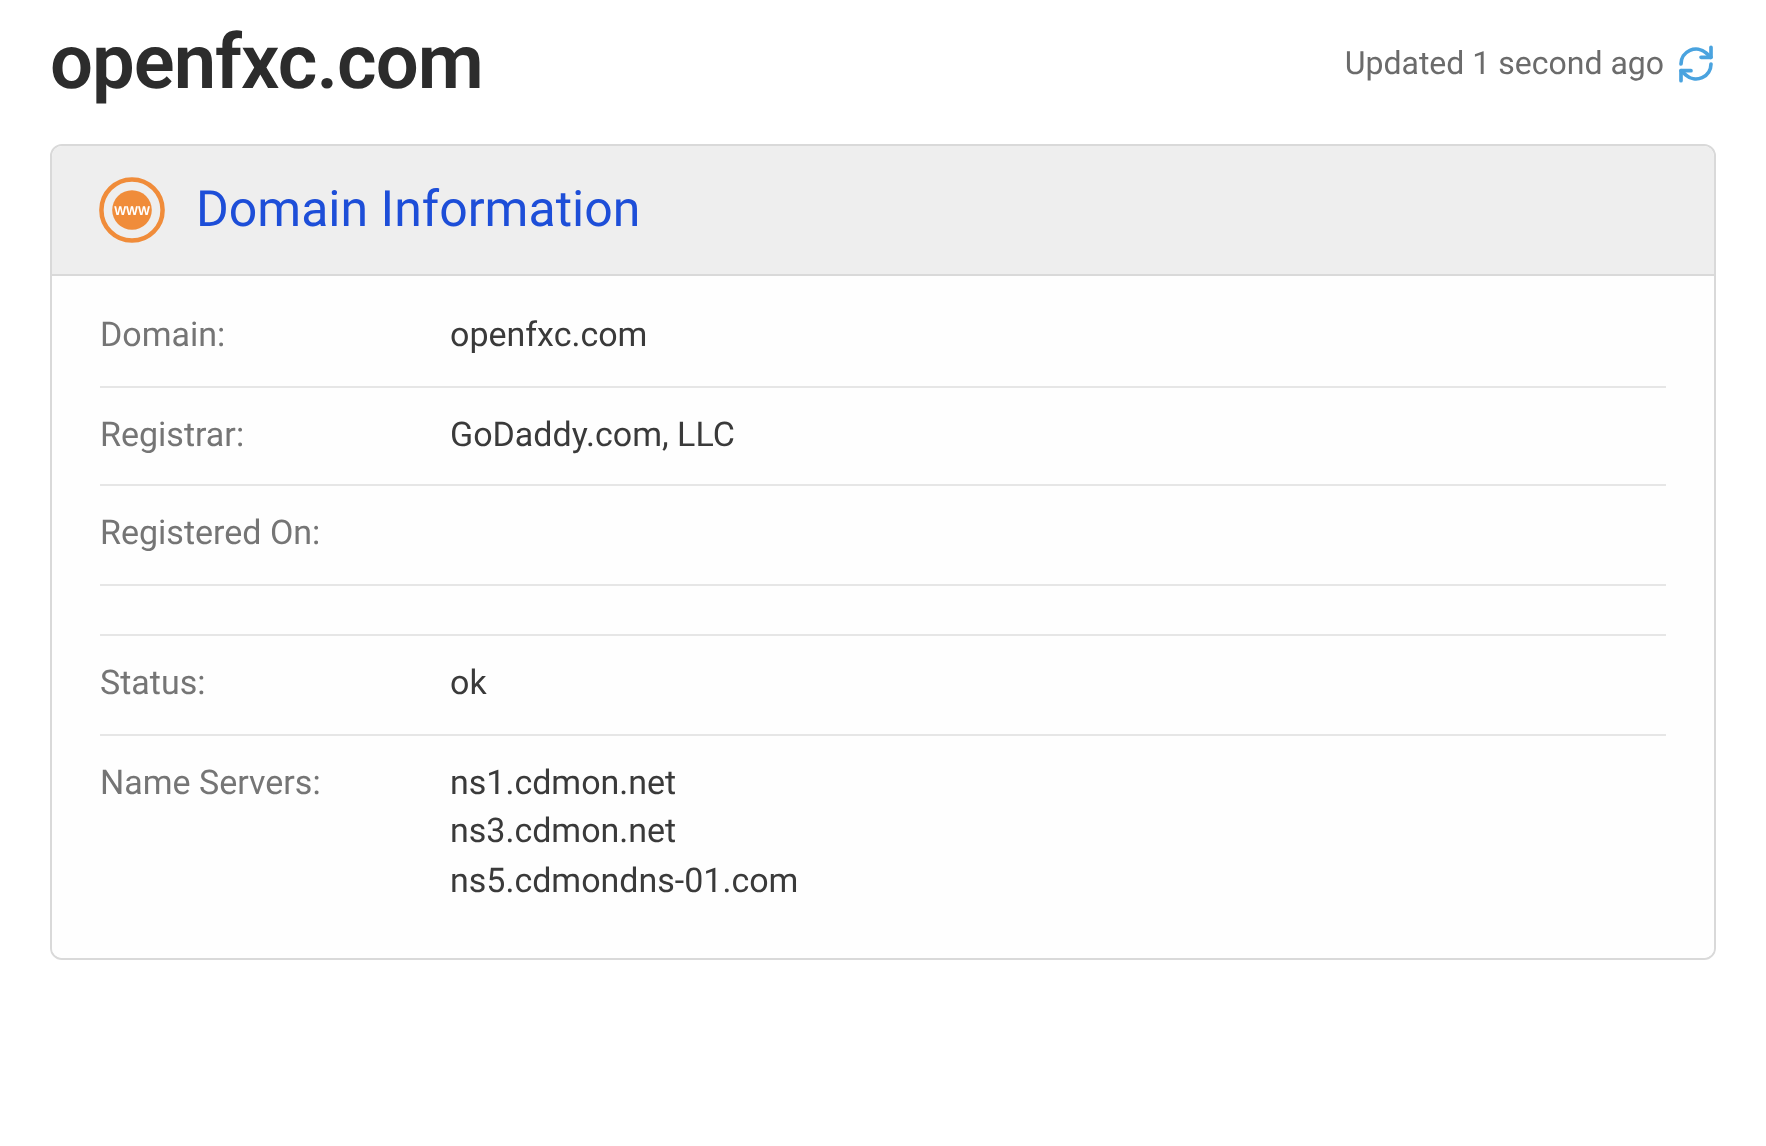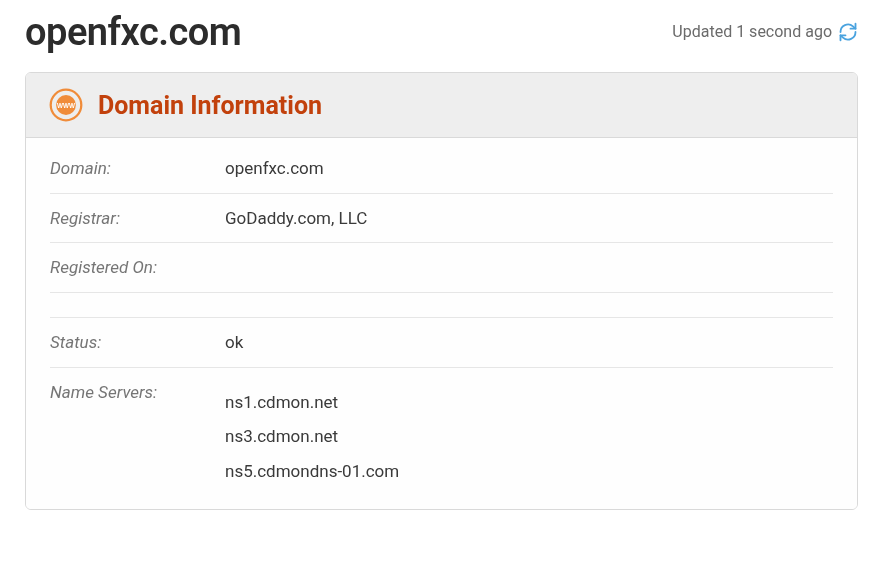--- a/index.html
+++ b/index.html
@@ -55,49 +55,47 @@
       align-items: center;
       gap: 14px;
     }
     .www-icon {
       width: 36px;
       height: 36px;
       flex: 0 0 36px;
     }
     .panel-title {
       font-size: 25px;
-      font-weight: 700;
-      color: #c2410c;
+      font-weight: 400;
+      color: #1d4ed8;
     }
     .panel-body {
       padding: 6px 24px 14px 24px;
       background: #fefefe;
     }
     .row {
       display: flex;
       padding: 12px 0;
       border-bottom: 1px solid #e6e6e6;
       font-size: 17px;
       line-height: 1.45;
     }
     .row:last-child {
       border-bottom: none;
     }
     .row-label {
       width: 175px;
       flex: 0 0 175px;
       color: #757575;
-      font-style: italic;
     }
     .row-value {
       color: #3a3a3a;
     }
     .ns-line {
       display: block;
-      margin-top: 10px;
     }
   </style>
 </head>
 <body>
 
 <div class="container">
   <div class="header-row">
     <h1 class="domain-title">openfxc.com</h1>
     <div class="updated-wrap">
       <span>Updated 1 second ago</span>

